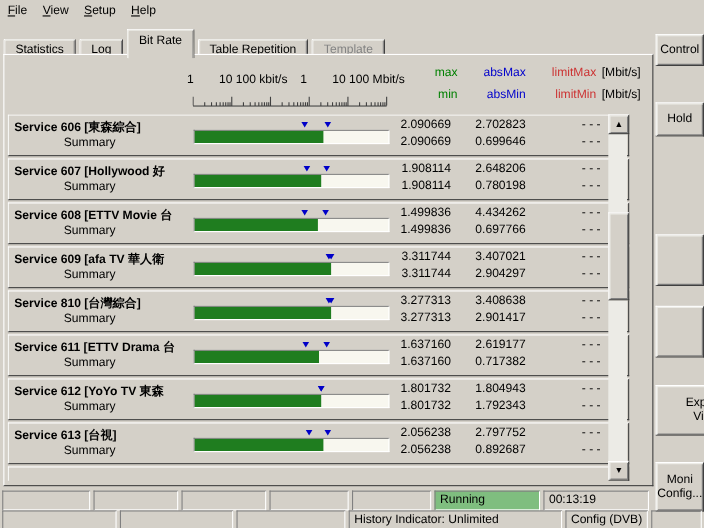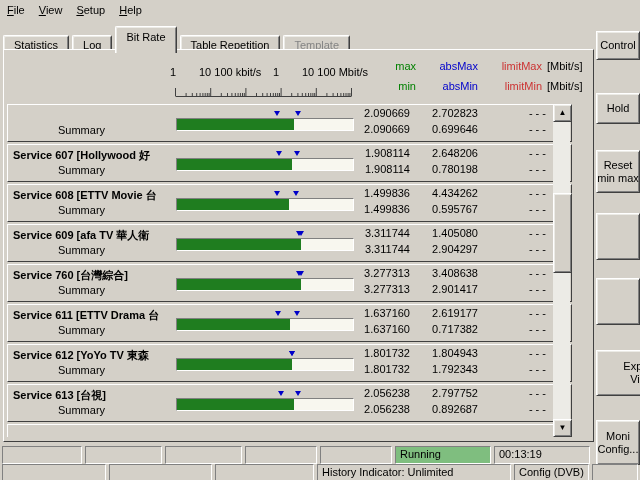--- a/index.html
+++ b/index.html
@@ -110,20 +110,21 @@
     <span class="hpos hrow1 h-c2">absMax</span>
     <span class="hpos hrow1 h-c3">limitMax</span>
     <span class="hpos hrow1 h-unit">[Mbit/s]</span>
     <span class="hpos hrow2 h-c1">min</span>
     <span class="hpos hrow2 h-c2">absMin</span>
     <span class="hpos hrow2 h-c3">limitMin</span>
     <span class="hpos hrow2 h-unit">[Mbit/s]</span>
 
     <div id="list">
   <div class="row">
+    <span class="r-title">Service  606 [東森綜合]</span>
     <span class="r-sub">Summary</span>
     <span class="r-track">
       <span class="r-fill" style="width: 116.874px;"></span>
     </span>
     <span class="rv l1 c1">2.090669</span>
     <span class="rv l1 c2">2.702823</span>
     <span class="rv l1 c3">- - -</span>
     <span class="rv l2 c1">2.090669</span>
     <span class="rv l2 c2">0.699646</span>
     <span class="rv l2 c3">- - -</span>
@@ -150,44 +151,44 @@
   <div class="row">
     <span class="r-title">Service  608 [ETTV Movie 台</span>
     <span class="r-sub">Summary</span>
     <span class="r-track">
       <span class="r-fill" style="width: 111.797px;"></span>
     </span>
     <span class="rv l1 c1">1.499836</span>
     <span class="rv l1 c2">4.434262</span>
     <span class="rv l1 c3">- - -</span>
     <span class="rv l2 c1">1.499836</span>
-    <span class="rv l2 c2">0.595767</span>
+    <span class="rv l2 c2">0.697766</span>
     <span class="rv l2 c3">- - -</span>
   <span class="marker" style="left: 266.099px;"></span>
           <span class="marker" style="left: 285.152px;"></span>
         </div>
 
   <div class="row">
     <span class="r-title">Service  609 [afa TV 華人衛</span>
     <span class="r-sub">Summary</span>
     <span class="r-track">
       <span class="r-fill" style="width: 123.906px;"></span>
     </span>
     <span class="rv l1 c1">3.311744</span>
-    <span class="rv l1 c2">1.405080</span>
+    <span class="rv l1 c2">3.407021</span>
     <span class="rv l1 c3">- - -</span>
     <span class="rv l2 c1">3.311744</span>
     <span class="rv l2 c2">2.904297</span>
     <span class="rv l2 c3">- - -</span>
   <span class="marker" style="left: 287.899px;"></span>
           <span class="marker" style="left: 290.34px;"></span>
         </div>
 
   <div class="row">
-    <span class="r-title">Service  760 [台灣綜合]</span>
+    <span class="r-title">Service  810 [台灣綜合]</span>
     <span class="r-sub">Summary</span>
     <span class="r-track">
       <span class="r-fill" style="width: 123.746px;"></span>
     </span>
     <span class="rv l1 c1">3.277313</span>
     <span class="rv l1 c2">3.408638</span>
     <span class="rv l1 c3">- - -</span>
     <span class="rv l2 c1">3.277313</span>
     <span class="rv l2 c2">2.901417</span>
     <span class="rv l2 c3">- - -</span>
@@ -258,22 +259,20 @@
 
     <div id="scrollbar">
       <div id="sc-up" class="sc-btn raised">▲</div>
       <div id="sc-thumb" class="raised"></div>
       <div id="sc-down" class="sc-btn raised">▼</div>
     </div>
   </div>
 
   <div id="btn-control" class="sbtn raised">Control</div>
   <div id="btn-hold" class="sbtn raised">Hold</div>
-  <div id="btn-reset" class="sbtn raised">Reset
-min max</div>
   <div id="btn-blank1" class="sbtn raised"></div>
   <div id="btn-blank2" class="sbtn raised"></div>
   <div id="btn-expand" class="sbtn raised">Expand
 View</div>
   <div id="btn-moni" class="sbtn raised">Moni
 Config...</div>
 
   <div class="spanel srow1 sunken" style="left:2px;width:78px;"></div>
   <div class="spanel srow1 sunken" style="left:85px;width:75px;"></div>
   <div class="spanel srow1 sunken" style="left:165px;width:75px;"></div>

